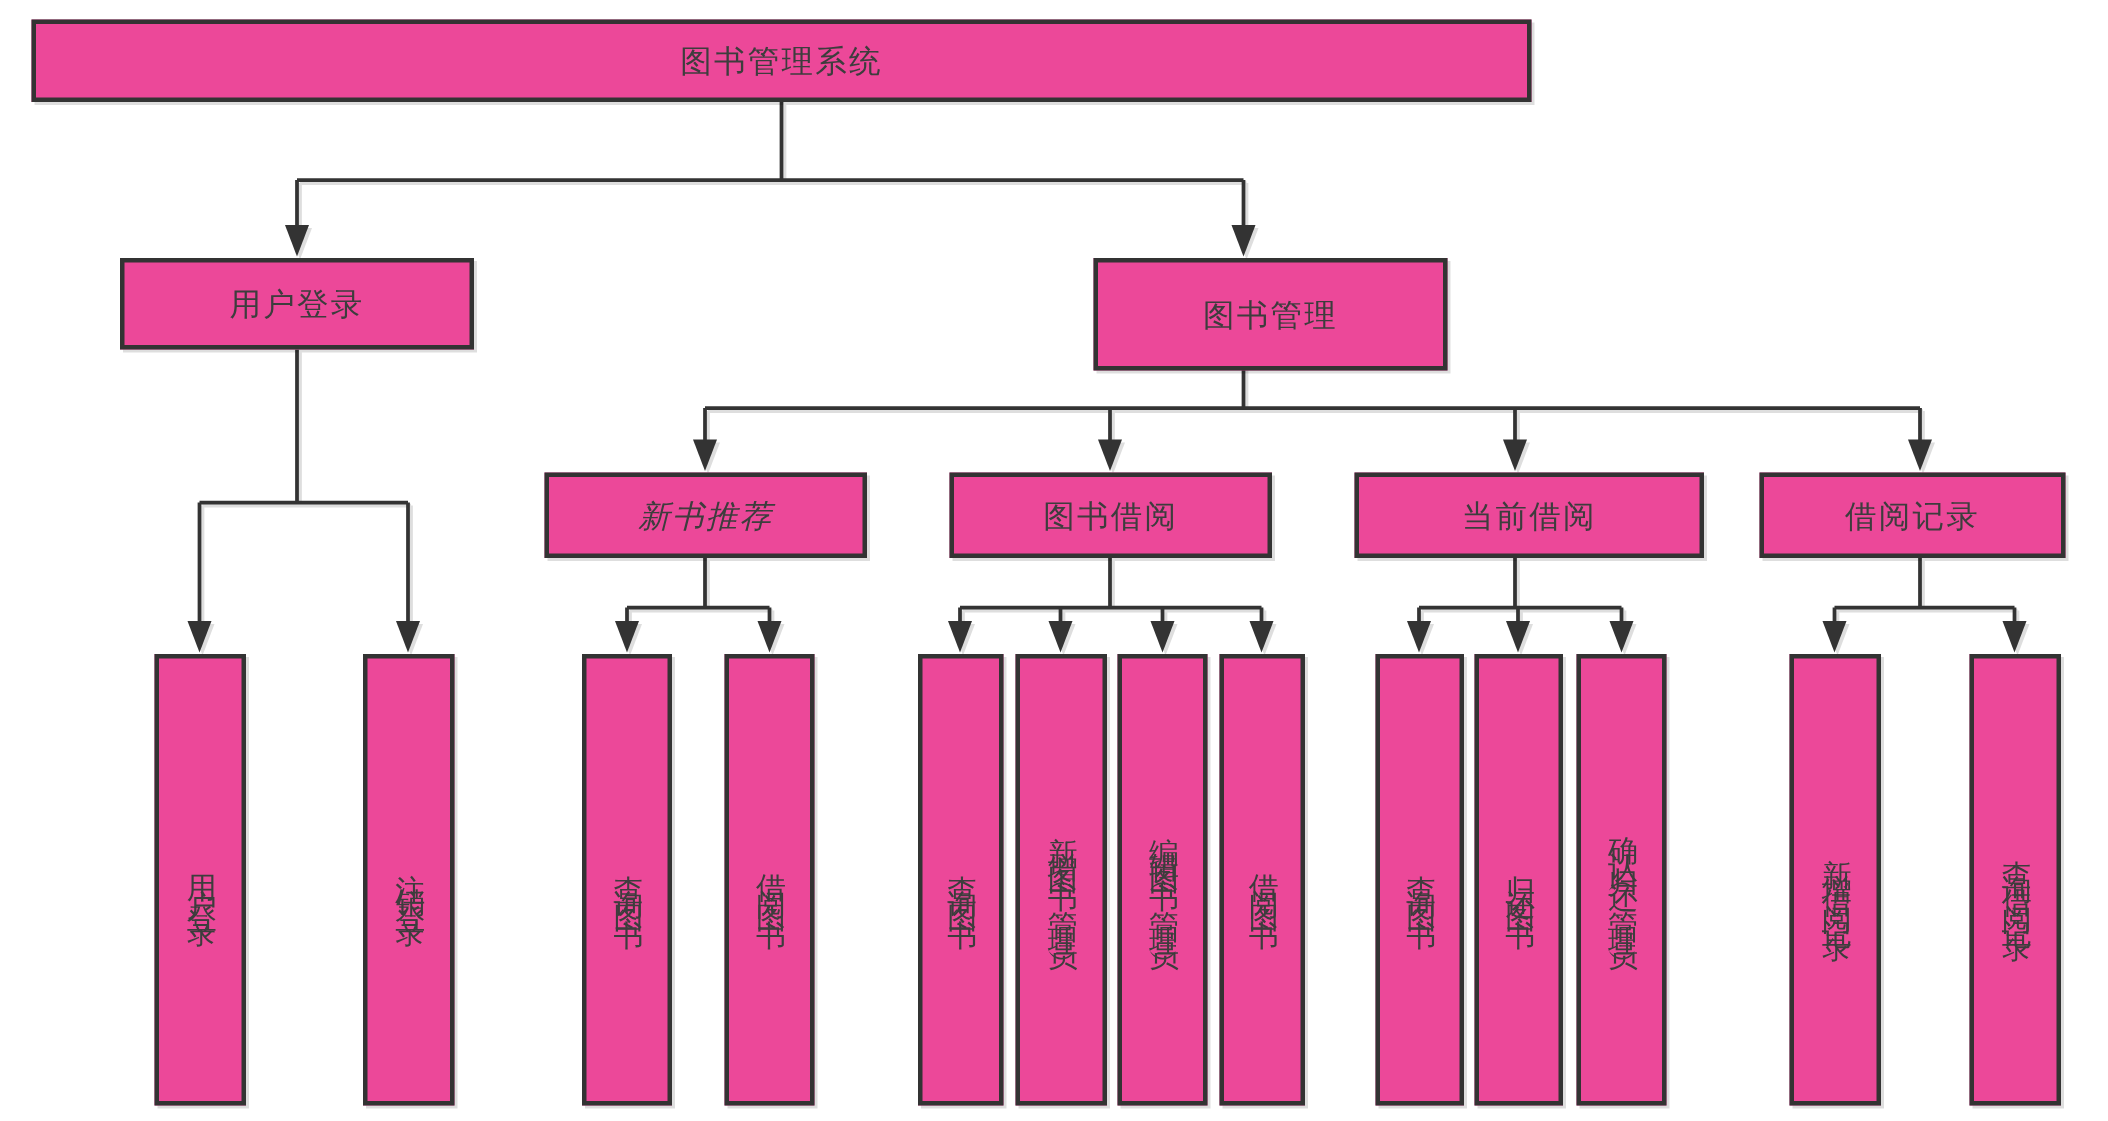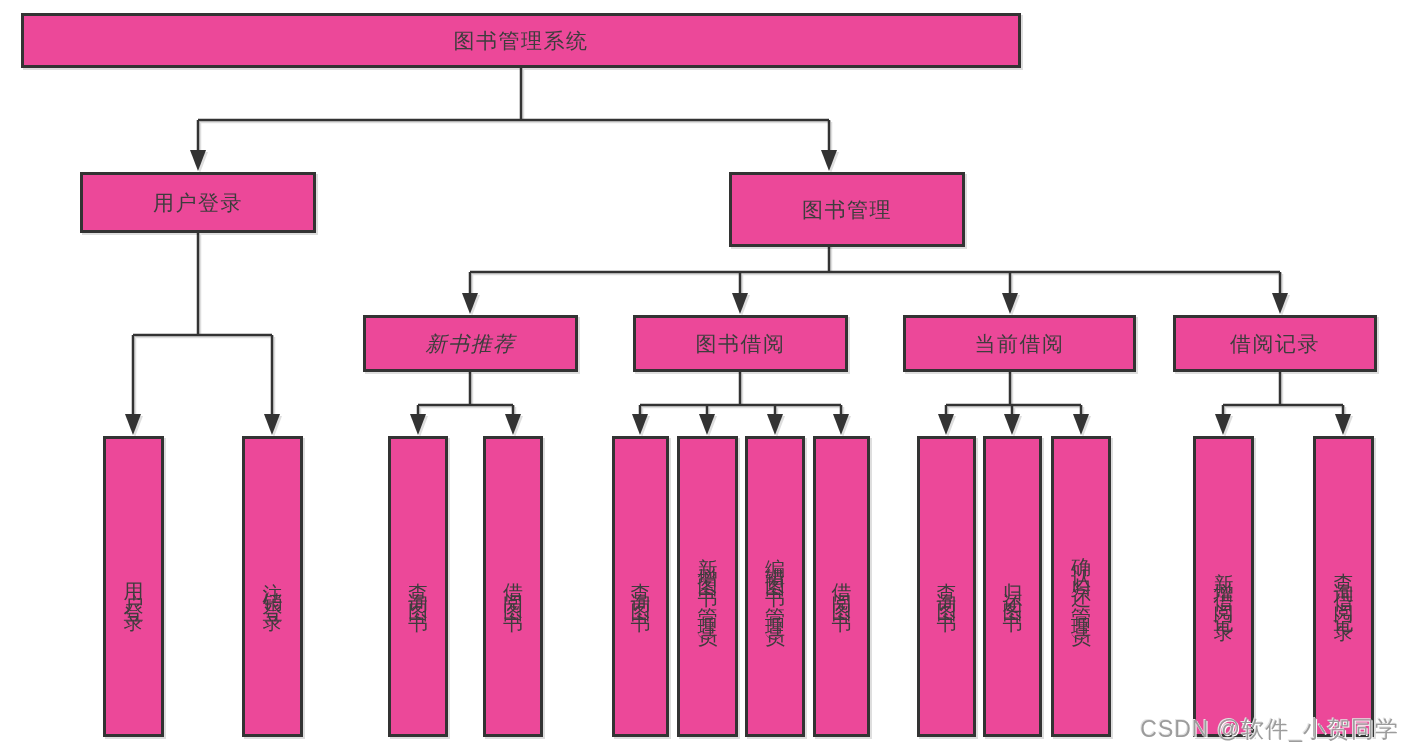--- a/index.html
+++ b/index.html
@@ -136,15 +136,14 @@
     <span class="vtext">确认归还（管理员）</span>
   </div>
 
   <div class="node leaf" style="left:1193px;top:436px;width:61px;height:301px;">
     <span class="vtext">新增借阅记录</span>
   </div>
   <div class="node leaf" style="left:1313px;top:436px;width:61px;height:301px;">
     <span class="vtext">查询借阅记录</span>
   </div>
 
-  <div class="watermark">CSDN @软件_小贺同学</div>
 
 </div>
 
 </body></html>

